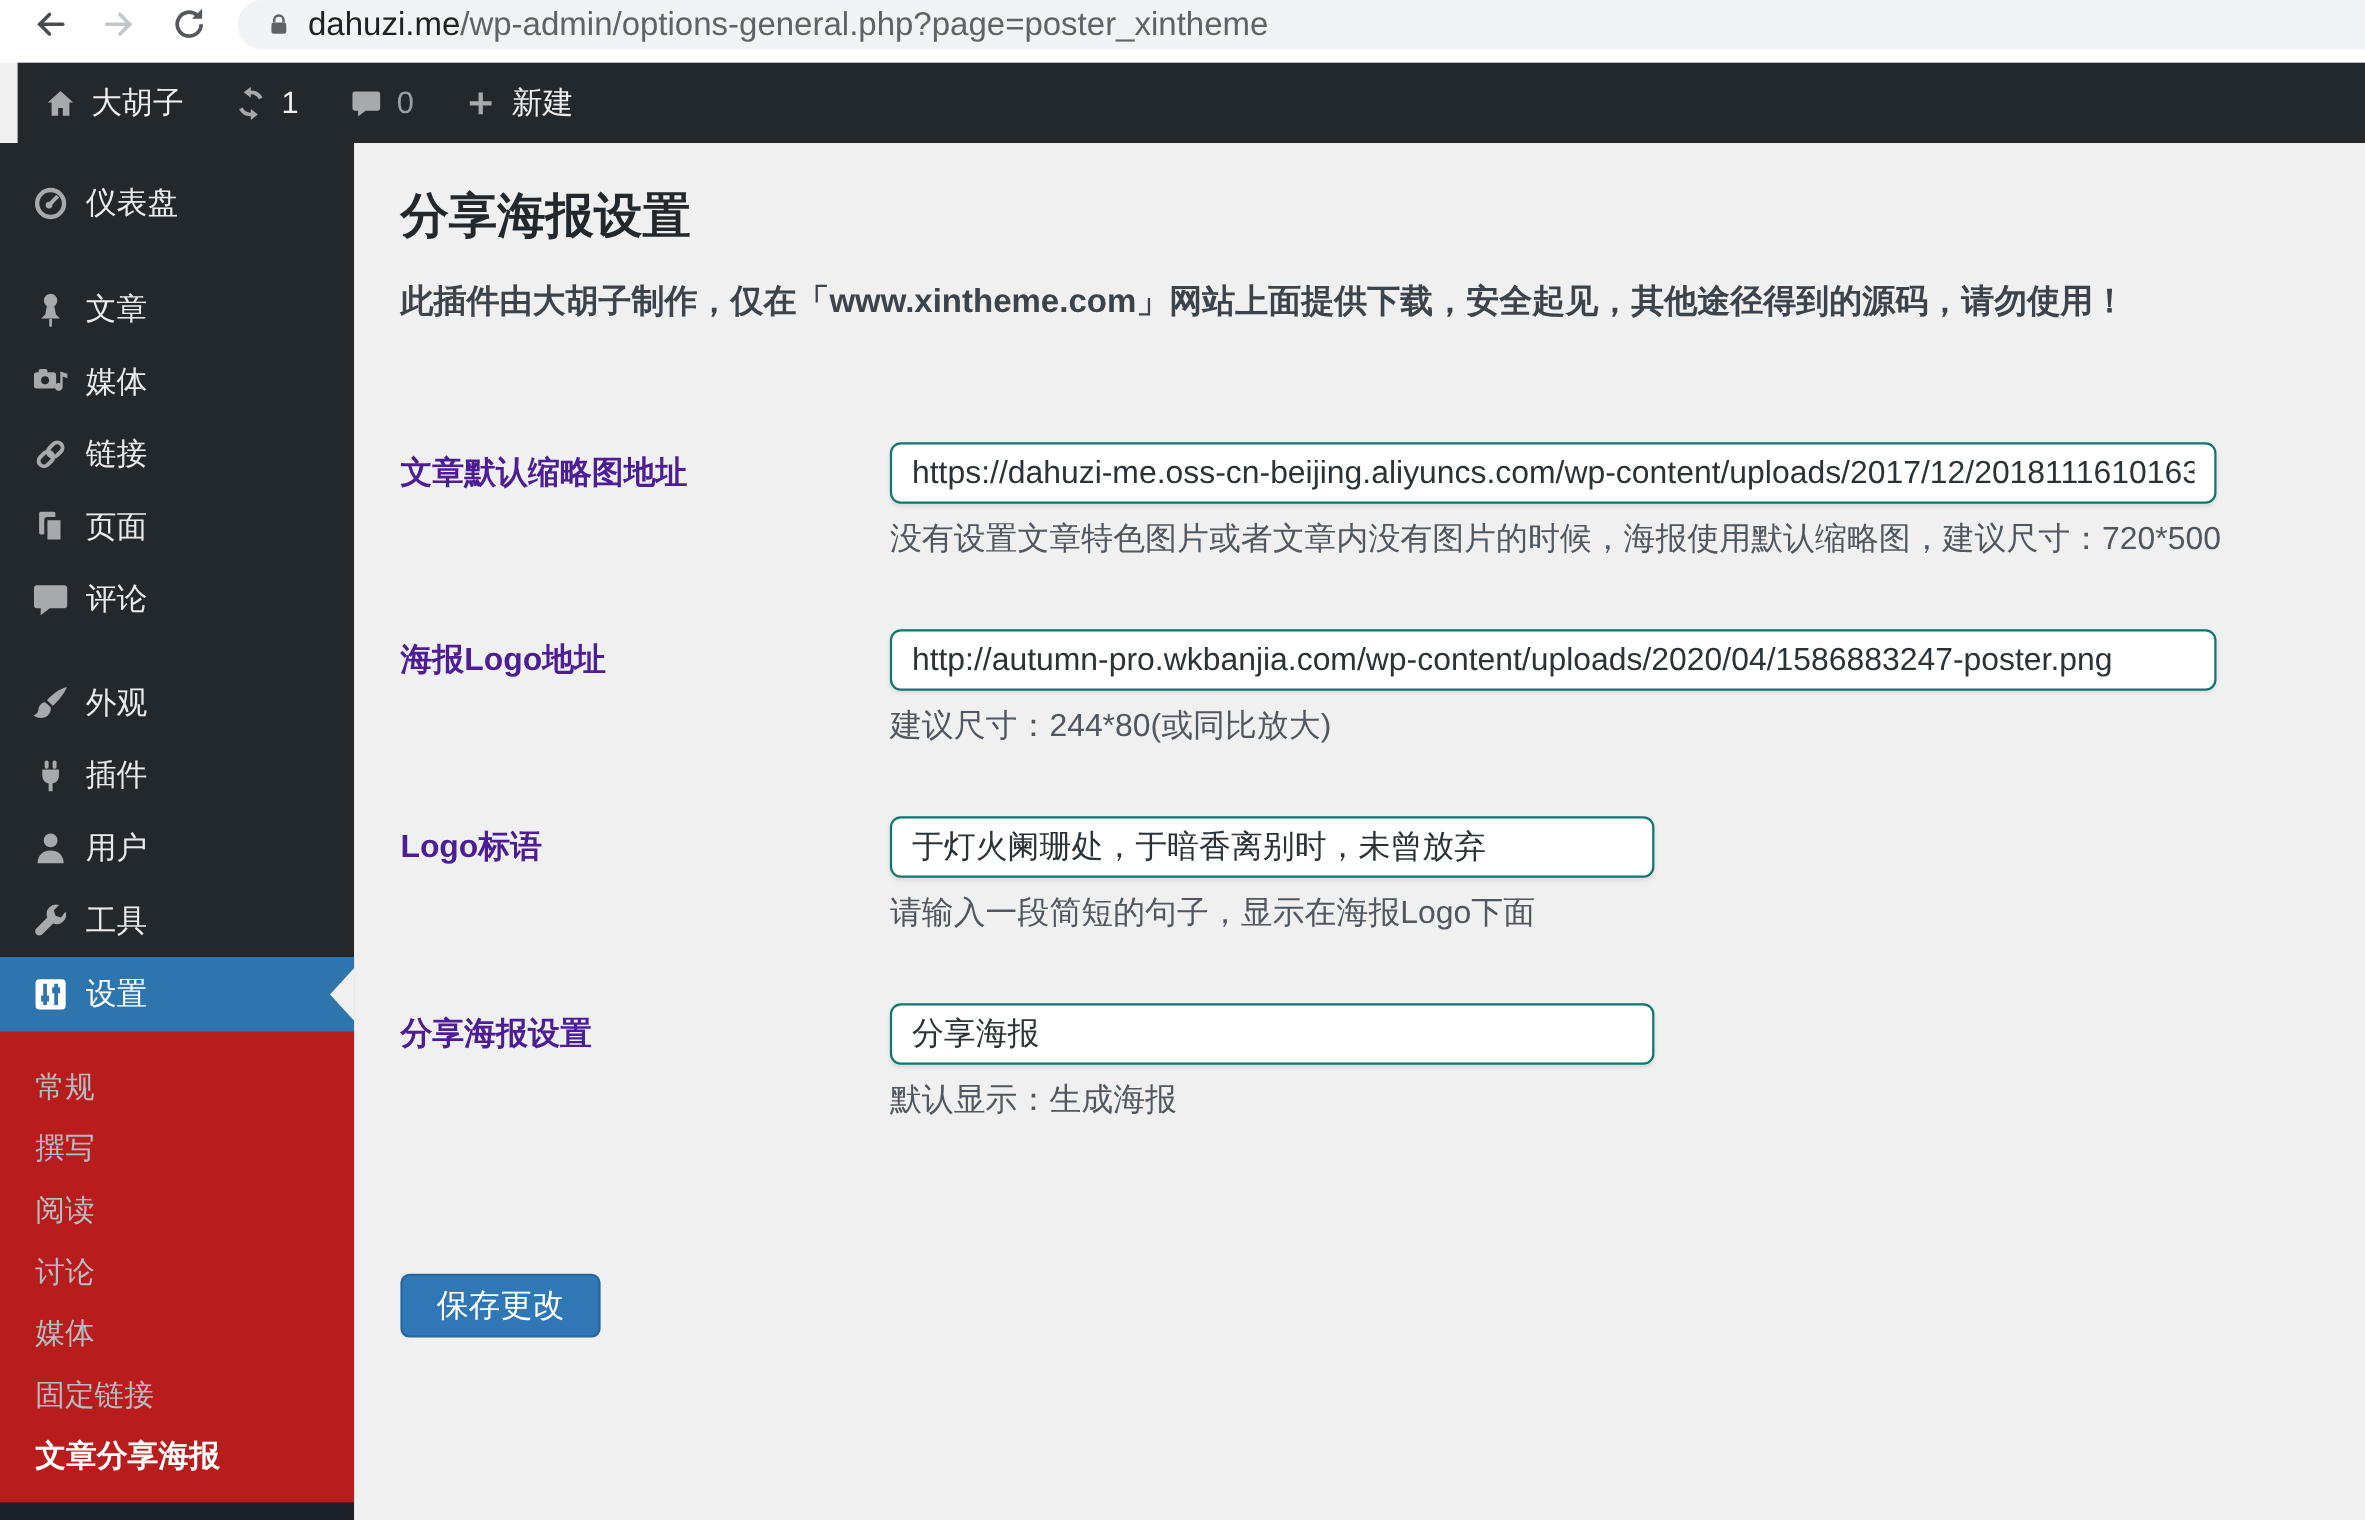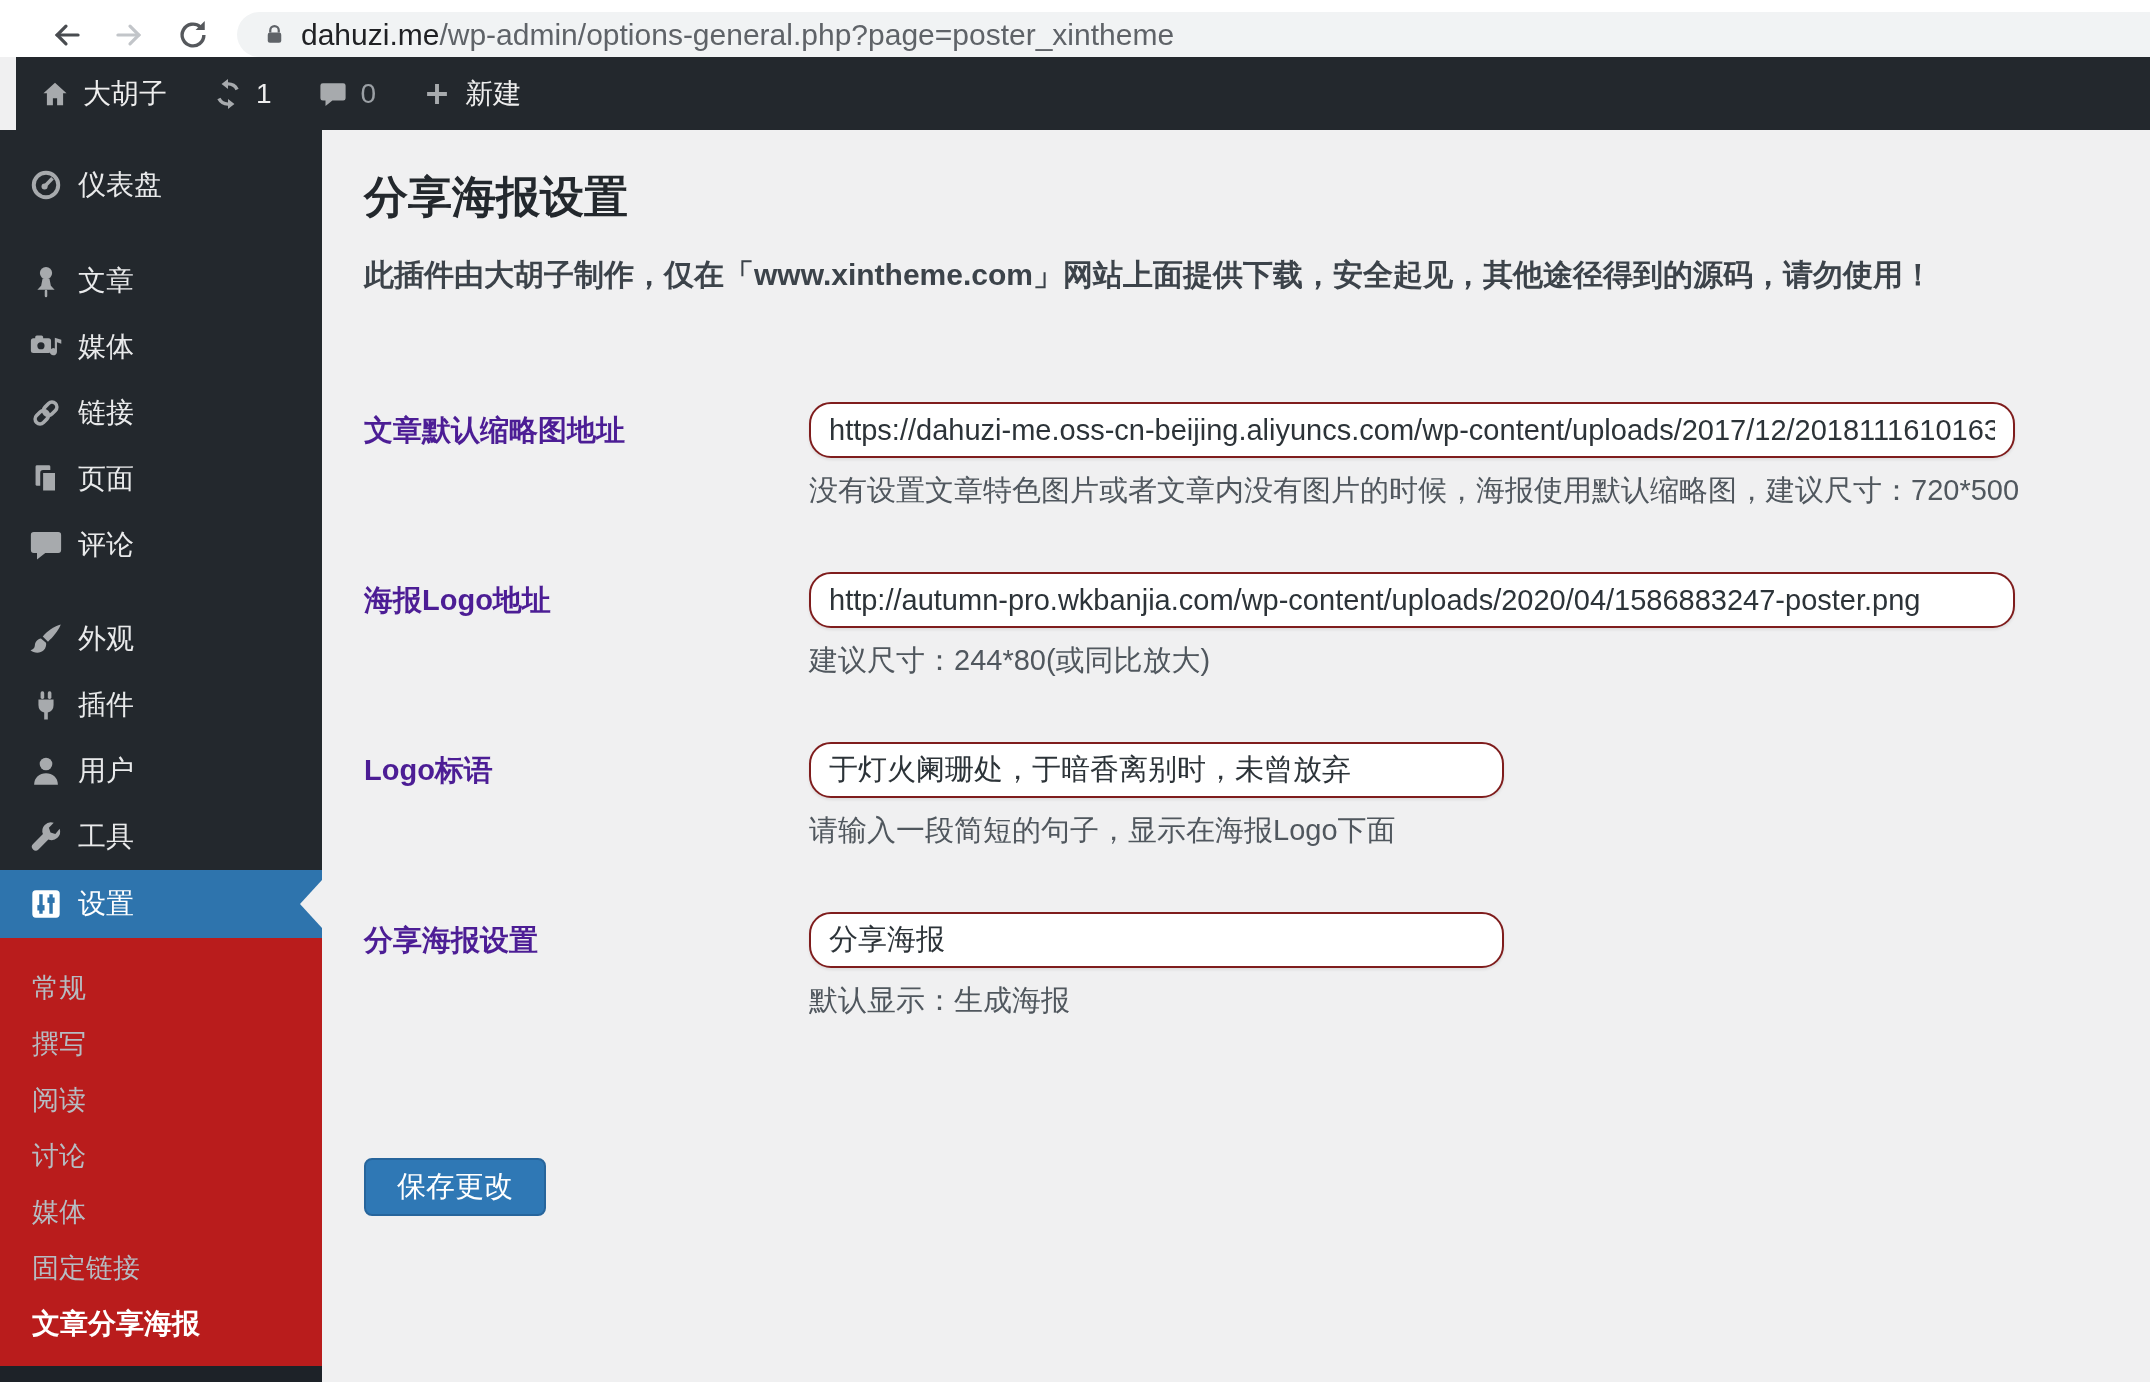--- a/index.html
+++ b/index.html
@@ -1,21 +1,21 @@
 <!DOCTYPE html>
 <html><head>
 <meta charset="utf-8">
 <style>
   * { margin:0; padding:0; box-sizing:border-box; }
   html,body { width:2150px; height:1382px; }
   body { font-family:"Liberation Sans","DejaVu Sans",sans-serif; overflow:hidden; }
   #screen { position:relative; width:2150px; height:1382px; background:#f0f0f1; overflow:hidden; }
 
   
-  .browser-bar { position:absolute; left:0; top:0; width:2150px; height:57px; background:#ffffff; display:flex; align-items:flex-end;padding-left:21px; }
+  .browser-bar { position:absolute; left:0; top:0; width:2150px; height:57px; background:#ffffff; display:flex; align-items:flex-start; }
   .nav-btn { width:44px; height:44px; display:flex; align-items:center; justify-content:center; flex:0 0 auto; }
   .nav-btn svg { width:34px; height:34px; }
   .btn-back { margin-left:24px; color:#494c50; }
   .btn-fwd  { margin-left:18px; color:#c2c5c9; }
   .btn-reload { margin-left:20px; color:#55585c; }
   .url-pill { margin-left:22px; flex:1 1 auto; height:45px; background:#f1f3f4; border-radius:23px 0 0 23px; display:flex; align-items:center; overflow:hidden; }
   .url-pill svg { width:25px; height:25px; margin-left:25px; flex:0 0 auto; color:#5f6368; }
   .url-text { margin-left:14px; font-size:30px; color:#5f6368; white-space:nowrap; }
   .url-domain { color:#202124; }
 
@@ -44,21 +44,21 @@
   .collapse-strip { height:16px; background:#1d2228; }
 
   
   .content { position:absolute; left:322px; top:130px; width:1828px; height:1252px; background:#f0f0f1; padding:38px 16px 0 42px; }
   .page-title { font-size:44px; line-height:58px; font-weight:600; color:#23282d; }
   .plugin-desc { margin-top:28px; font-size:30px; line-height:42px; font-weight:bold; color:#3c434a; }
   .form { margin-top:106px; }
   .form-row { display:flex; margin-bottom:64px; }
   .field-label { width:445px; flex:0 0 auto; font-size:29px; font-weight:bold; color:#4c1d95; line-height:56px; white-space:nowrap; }
   .field-control { flex:1 1 auto; }
-  .text-input { display:block; height:56px; border:2px solid #7f1d1d; border-radius:22px; background:#fff; padding:0 18px; font-size:29px; color:#2c3338; font-family:"Liberation Sans","DejaVu Sans",sans-serif; box-shadow:0 2px 3px rgba(0,0,0,0.08); outline:none; white-space:nowrap; overflow:hidden; }
+  .text-input { display:block; height:56px; border:2px solid #0f766e; border-radius:10px; background:#fff; padding:0 18px; font-size:29px; color:#2c3338; font-family:"Liberation Sans","DejaVu Sans",sans-serif; box-shadow:0 2px 3px rgba(0,0,0,0.08); outline:none; white-space:nowrap; overflow:hidden; }
   .input-wide { width:1206px; }
   .input-narrow { width:695px; }
   .field-help { margin-top:14px; font-size:29px; line-height:36px; color:#50575e; }
   .save-button { margin-top:76px; height:58px; padding:0 31px; background:#2f78b5; border:2px solid #27659c; border-radius:8px; color:#ffffff; font-size:29px; font-family:"Liberation Sans","DejaVu Sans",sans-serif; cursor:pointer; display:inline-block; }
 </style>
 </head>
 <body>
 
 <div id="screen">
 

